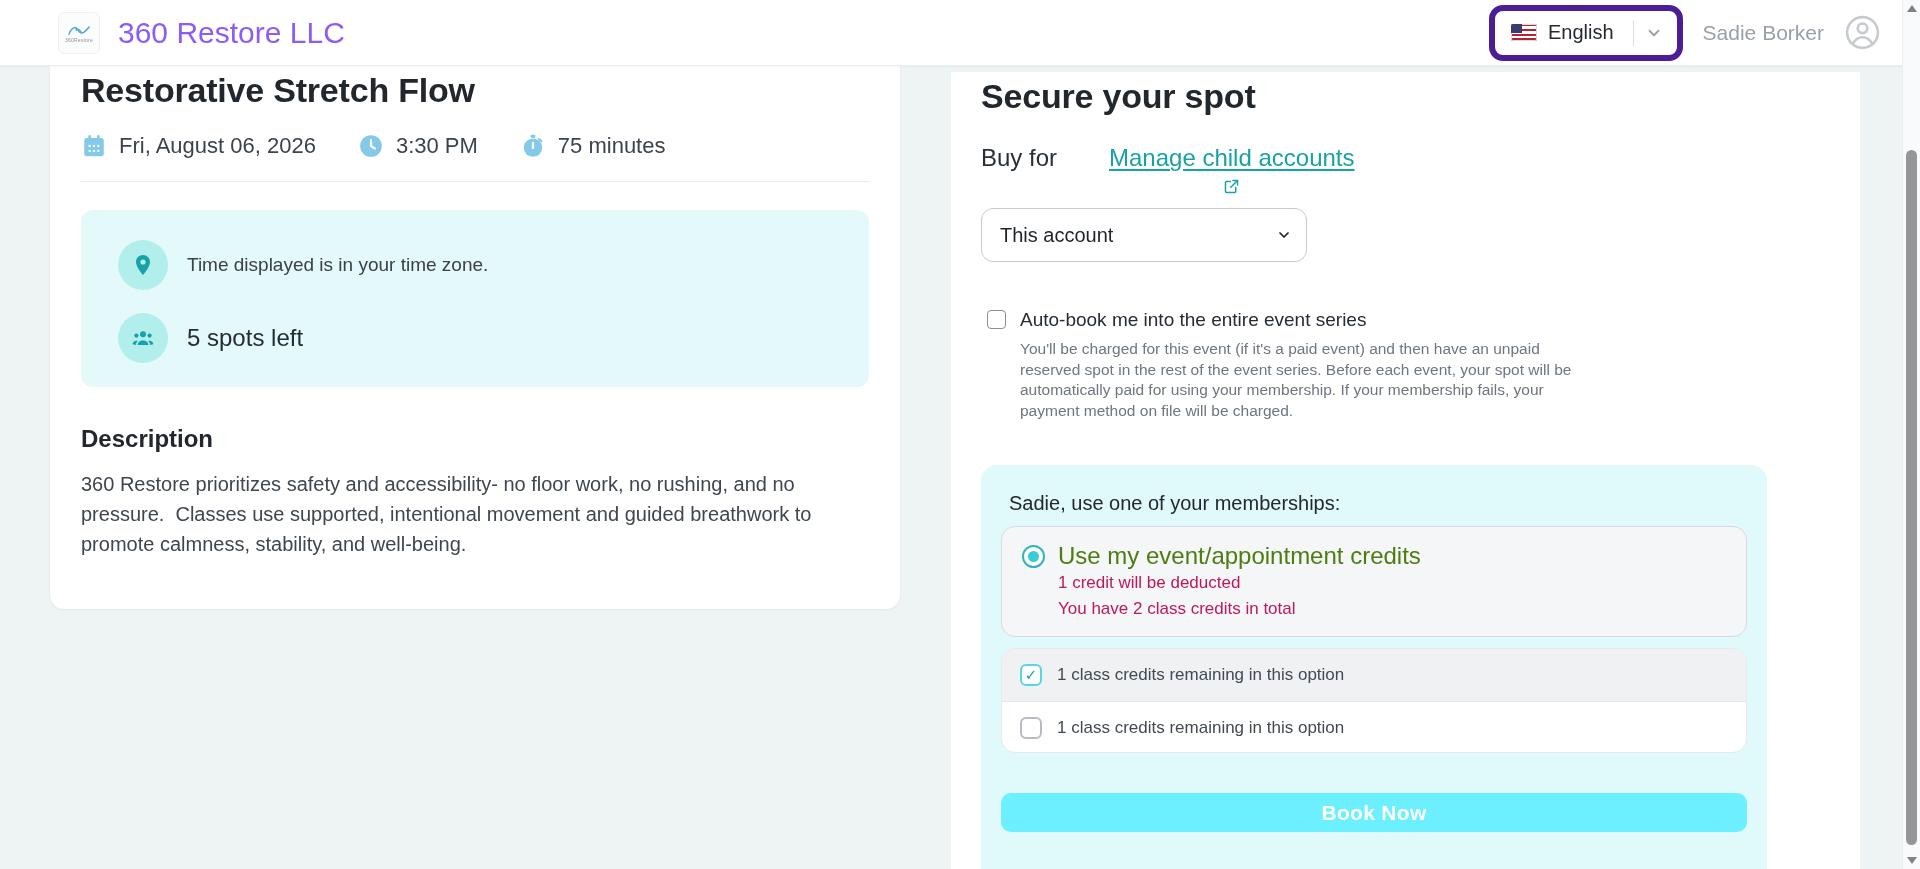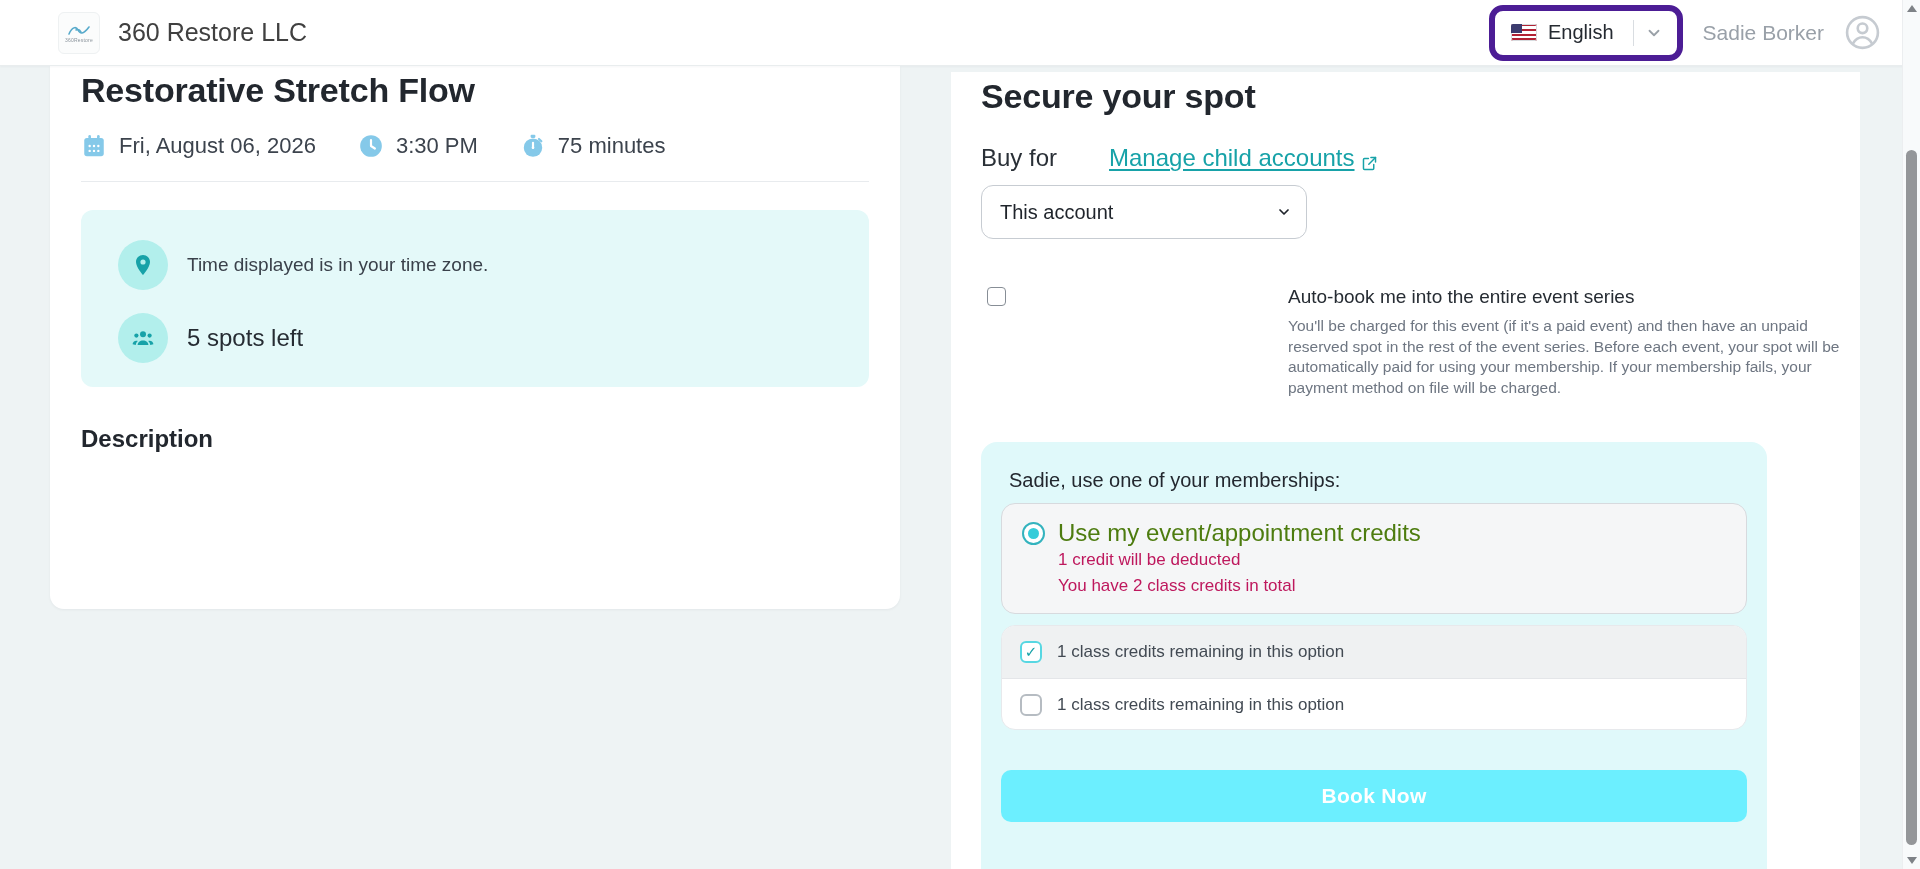--- a/index.html
+++ b/index.html
@@ -14,21 +14,21 @@
     position:absolute;left:0;top:0;width:1920px;height:66px;background:#ffffff;
     border-bottom:1px solid #e9edee;box-shadow:0 1px 2px rgba(20,30,40,.04);
     display:flex;align-items:center;justify-content:space-between;
     padding:0 39px 0 58px;box-sizing:border-box;z-index:6;
   }
   .header-left{display:flex;align-items:center;gap:18px;}
   .logo{width:40px;height:40px;border-radius:6px;background:#fbfcfc;border:1px solid #eef1f2;
     display:flex;flex-direction:column;align-items:center;justify-content:center;cursor:pointer;}
   .logo svg{width:24px;height:14px;}
   .logo-caption{font-size:5px;color:#8b949c;letter-spacing:.2px;line-height:6px;}
-  .company-name{font-size:25px;color:#404040;}
+  .company-name{font-size:30px;color:#8b5cf6;}
   .header-right{display:flex;align-items:center;gap:20px;}
   .lang-pill{
     display:flex;align-items:center;height:44px;padding:0 14px 0 16px;
     border:6px solid #4c1d95;border-radius:14px;background:#fff;cursor:pointer;gap:11px;
   }
   .flag{position:relative;width:26px;height:17px;border-radius:2px;overflow:hidden;
     background:repeating-linear-gradient(to bottom,#b22234 0 2.4px,#ffffff 2.4px 4.8px);
     box-shadow:0 0 0 1px #d8dcdf inset;}
   .flag::before{content:"";position:absolute;left:0;top:0;width:11px;height:9px;background:#3c3b6e;}
   .lang-label{font-size:20px;color:#252a31;}
@@ -59,32 +59,32 @@
   .tz-note{font-size:19px;color:#3a414b;}
   .spots{font-size:24px;color:#262c33;}
   .h2{margin:38px 0 0;font-size:24px;font-weight:700;color:#22272e;}
   .description{margin:16px 0 0;font-size:20px;line-height:30px;color:#3f4650;white-space:pre-wrap;}
   
   .booking-panel{
     position:absolute;left:951px;top:72px;width:909px;height:803px;background:#ffffff;
     padding:4px 0 0 30px;box-sizing:border-box;
   }
   .buy-row{margin-top:27px;display:flex;align-items:baseline;gap:52px;font-size:24px;color:#2a3037;}
-  .manage-link{display:inline-flex;align-items:flex-end;gap:6px;color:var(--accent,#1b9ca6);cursor:pointer;}
+  .manage-link{display:inline-flex;align-items:center;gap:6px;color:var(--accent,#1b9ca6);cursor:pointer;flex-direction:column;}
   .manage-link .link-text{text-decoration:underline;text-underline-offset:3px;}
   .manage-link svg{width:17px;height:17px;}
   .select-wrap{position:relative;margin-top:13px;width:326px;height:54px;}
   .account-select{
     width:100%;height:100%;font-size:20px;color:#1f242b;background:#fff;
     border:1.5px solid #c7ccd2;border-radius:12px;padding:0 44px 0 18px;
     -webkit-appearance:none;appearance:none;cursor:pointer;
     font-family:"Liberation Sans","DejaVu Sans",sans-serif;
   }
   .select-chevron{position:absolute;right:15px;top:19px;pointer-events:none;color:#1f242b;display:flex;}
-  .autobook{margin:46px 0 0 6px;display:flex;align-items:flex-start;gap:14px;justify-content:space-between;}
+  .autobook{margin:46px 0 0 6px;display:flex;align-items:flex-start;gap:14px;}
   .autobook input{
     width:19px;height:19px;margin:2px 0 0;-webkit-appearance:none;appearance:none;
     border:1.5px solid #878e96;border-radius:4px;background:#fff;cursor:pointer;flex:none;
   }
   .autobook-label{font-size:19px;color:#262c33;line-height:1.25;cursor:pointer;display:block;}
   .fine-print{margin:7px 0 0;font-size:15.5px;line-height:20.5px;color:#6e7682;width:572px;}
   .cyan-panel{
     margin-top:44px;width:786px;height:468px;border-radius:16px;
     background:var(--panel-bg,#e0f9fa);padding:17px 20px 0;box-sizing:border-box;
   }
@@ -103,21 +103,21 @@
   .packs{margin-top:11px;height:105px;background:#ffffff;border-radius:14px;overflow:hidden;
     border:1px solid #e7e9ec;box-sizing:border-box;}
   .pack-row{height:52px;display:flex;align-items:center;gap:15px;padding:0 18px;cursor:pointer;}
   .pack-row.selected{background:var(--selected-row-bg,#eff1f2);border-bottom:1px solid #e4e6e9;}
   .cb{width:22px;height:22px;border-radius:6px;border:2px solid #b6bcc2;background:#fff;flex:none;
     box-sizing:border-box;display:flex;align-items:center;justify-content:center;
     font-size:15px;font-weight:700;color:transparent;cursor:pointer;}
   .cb.checked{border-color:#57d7e2;color:var(--accent,#2aacb8);}
   .pack-label{font-size:17px;color:#424a53;}
   .book-btn{
-    display:block;margin-top:40px;width:746px;height:52px;border:none;border-radius:10px;
+    display:block;margin-top:40px;width:746px;height:39px;border:none;border-radius:10px;
     background:var(--button-bg,#6cefff);color:#ffffff;font-size:21px;font-weight:700;
     letter-spacing:.3px;cursor:pointer;font-family:"Liberation Sans","DejaVu Sans",sans-serif;
   }
   
   .scrollbar{position:absolute;right:0;top:0;width:17px;height:869px;background:#f8fafb;
     border-left:1px solid #eceef0;z-index:10;}
   .sb-up{position:absolute;left:3.5px;top:5px;width:0;height:0;cursor:pointer;
     border-left:5px solid transparent;border-right:5px solid transparent;border-bottom:7px solid #7e8287;}
   .sb-down{position:absolute;left:3.5px;bottom:5px;width:0;height:0;cursor:pointer;
     border-left:5px solid transparent;border-right:5px solid transparent;border-top:7px solid #7e8287;}
@@ -220,20 +220,21 @@
             <path d="M1.6 18.3c0-2.1 1.7-3.6 3.8-3.6.5 0 1 .1 1.5.3-1.2 1-2 2.4-2.1 3.9z"></path>
             <circle cx="18.6" cy="9.6" r="2.1"></circle>
             <path d="M22.4 18.3c0-2.1-1.7-3.6-3.8-3.6-.5 0-1 .1-1.5.3 1.2 1 2 2.4 2.1 3.9z"></path>
           </svg>
         </span>
         <span class="spots">5 spots left</span>
       </div>
     </div>
 
     <h2 class="h2">Description</h2>
+    <p class="description">360 Restore prioritizes safety and accessibility- no floor work, no rushing, and no pressure.  Classes use supported, intentional movement and guided breathwork to promote calmness, stability, and well-being.</p>
   </div>
 
   <div class="booking-panel">
     <h1 class="h1">Secure your spot</h1>
 
     <div class="buy-row">
       <span>Buy for</span>
       <a class="manage-link">
         <span class="link-text">Manage child accounts</span>
         <svg viewBox="0 0 24 24" fill="none" stroke="currentColor" stroke-width="2.1" stroke-linecap="round" stroke-linejoin="round">

